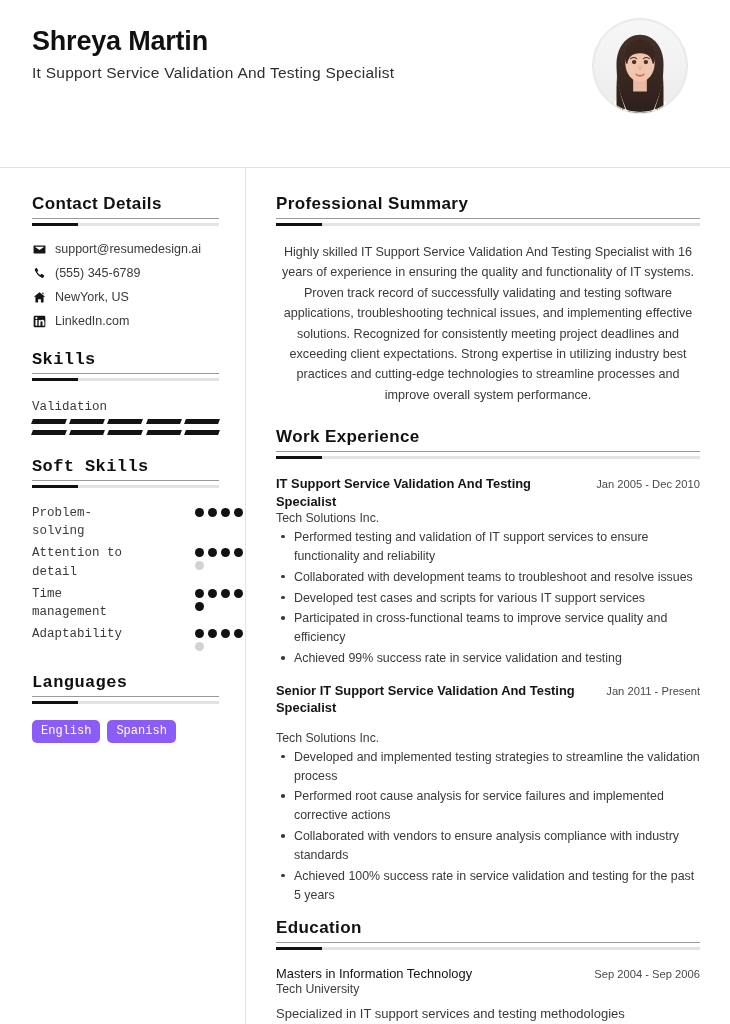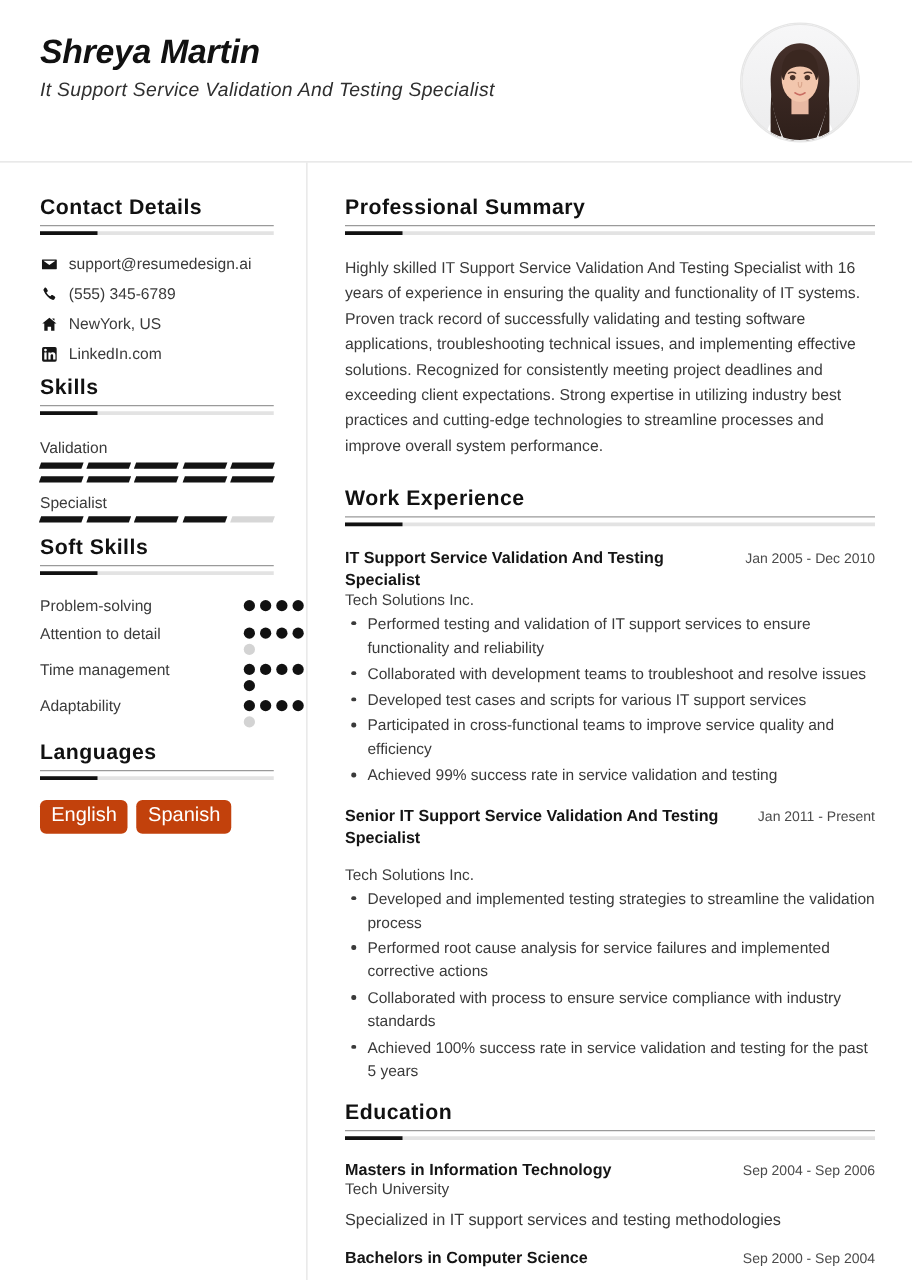--- a/index.html
+++ b/index.html
@@ -20,24 +20,23 @@
     position: relative;
     width: 730px;
     height: 1024px;
     background: #fff;
     overflow: hidden;
   }
 
   
   .header {
     position: relative;
-    height: 130px;
+    height: 168px;
     padding: 26px 30px 0 32px;
     border-bottom: 1px solid #e2e2e2;
-    font-style: italic;
   }
 
   .header-name {
     font-size: 27px;
     font-weight: bold;
     letter-spacing: -0.2px;
     color: #111;
     line-height: 1.15;
   }
 
@@ -179,35 +178,35 @@
     width: 9px;
     height: 9px;
     border-radius: 50%;
     background: #d3d3d3;
   }
   .dot.on { background: #111; }
 
   
   .lang-row { display: flex; gap: 7px; flex-wrap: wrap; margin-top: 2px; }
   .lang-tag {
-    background: #c2410c;
+    background: #8b5cf6;
     color: #fff;
-    font-size: 16px;
+    font-size: 12px;
     padding: 5px 9px 6px;
     border-radius: 5px;
     line-height: 1;
   }
 
   
   .summary-text {
     font-size: 12.6px;
     line-height: 1.62;
     color: #3a3a3a;
     margin-bottom: 22px;
-    text-align: left;
+    text-align: center;
   }
 
   .entry { margin-bottom: 14px; }
   .entry-top {
     display: flex;
     align-items: baseline;
     justify-content: space-between;
     gap: 8px;
   }
   .entry-role {
@@ -250,36 +249,36 @@
     top: 7px;
     width: 3.5px;
     height: 3.5px;
     border-radius: 50%;
     background: #3a3a3a;
   }
 
   .edu-entry { margin-bottom: 12px; }
   .edu-degree {
     font-size: 12.9px;
-    font-weight: bold;
+    font-weight: normal;
     color: #151515;
   }
   .edu-school {
     font-size: 12.3px;
     color: #3d3d3d;
     margin-top: 1px;
   }
   .edu-desc {
     font-size: 13px;
     color: #3a3a3a;
     line-height: 1.5;
     margin-top: 8px;
   }
 
-  .mt-sec { margin-top: 10px; }
+  .mt-sec { margin-top: 22px; font-family: Liberation Mono, monospace; }
 </style>
 </head>
 <body>
 
 <div class="page">
 
   <div class="header">
     <div class="header-name">Shreya Martin</div>
     <div class="header-title">It Support Service Validation And Testing Specialist</div>
 
@@ -394,30 +393,20 @@
           <div class="skill-item">
             <div class="skill-bar">
               <span class="seg on"></span>
               <span class="seg on"></span>
               <span class="seg on"></span>
               <span class="seg on"></span>
               <span class="seg on"></span>
             </div>
           </div>
 
-          <div class="skill-item">
-            <div class="skill-name">Specialist</div>
-            <div class="skill-bar">
-              <span class="seg on"></span>
-              <span class="seg on"></span>
-              <span class="seg on"></span>
-              <span class="seg on"></span>
-              <span class="seg"></span>
-            </div>
-          </div>
 
 
         </div>
       </div>
 
       <div class="sec mt-sec">
         <div class="sec-head">Soft Skills</div>
         <div class="sec-rule"></div>
 
         <div>
@@ -508,21 +497,21 @@
 
         <div class="entry">
           <div class="entry-top">
             <span class="entry-role">Senior IT Support Service Validation And Testing Specialist</span>
             <span class="entry-date">Jan 2011 - Present</span>
           </div>
           <div class="entry-org spaced">Tech Solutions Inc.</div>
           <ul class="bullets">
             <li>Developed and implemented testing strategies to streamline the validation process</li>
             <li>Performed root cause analysis for service failures and implemented corrective actions</li>
-            <li>Collaborated with process to ensure service compliance with industry standards</li>
+            <li>Collaborated with vendors to ensure analysis compliance with industry standards</li>
             <li>Achieved 100% success rate in service validation and testing for the past 5 years</li>
           </ul>
         </div>
       </div>
 
       <div class="sec">
         <div class="sec-head">Education</div>
         <div class="sec-rule"></div>
 
         <div class="edu-entry">

